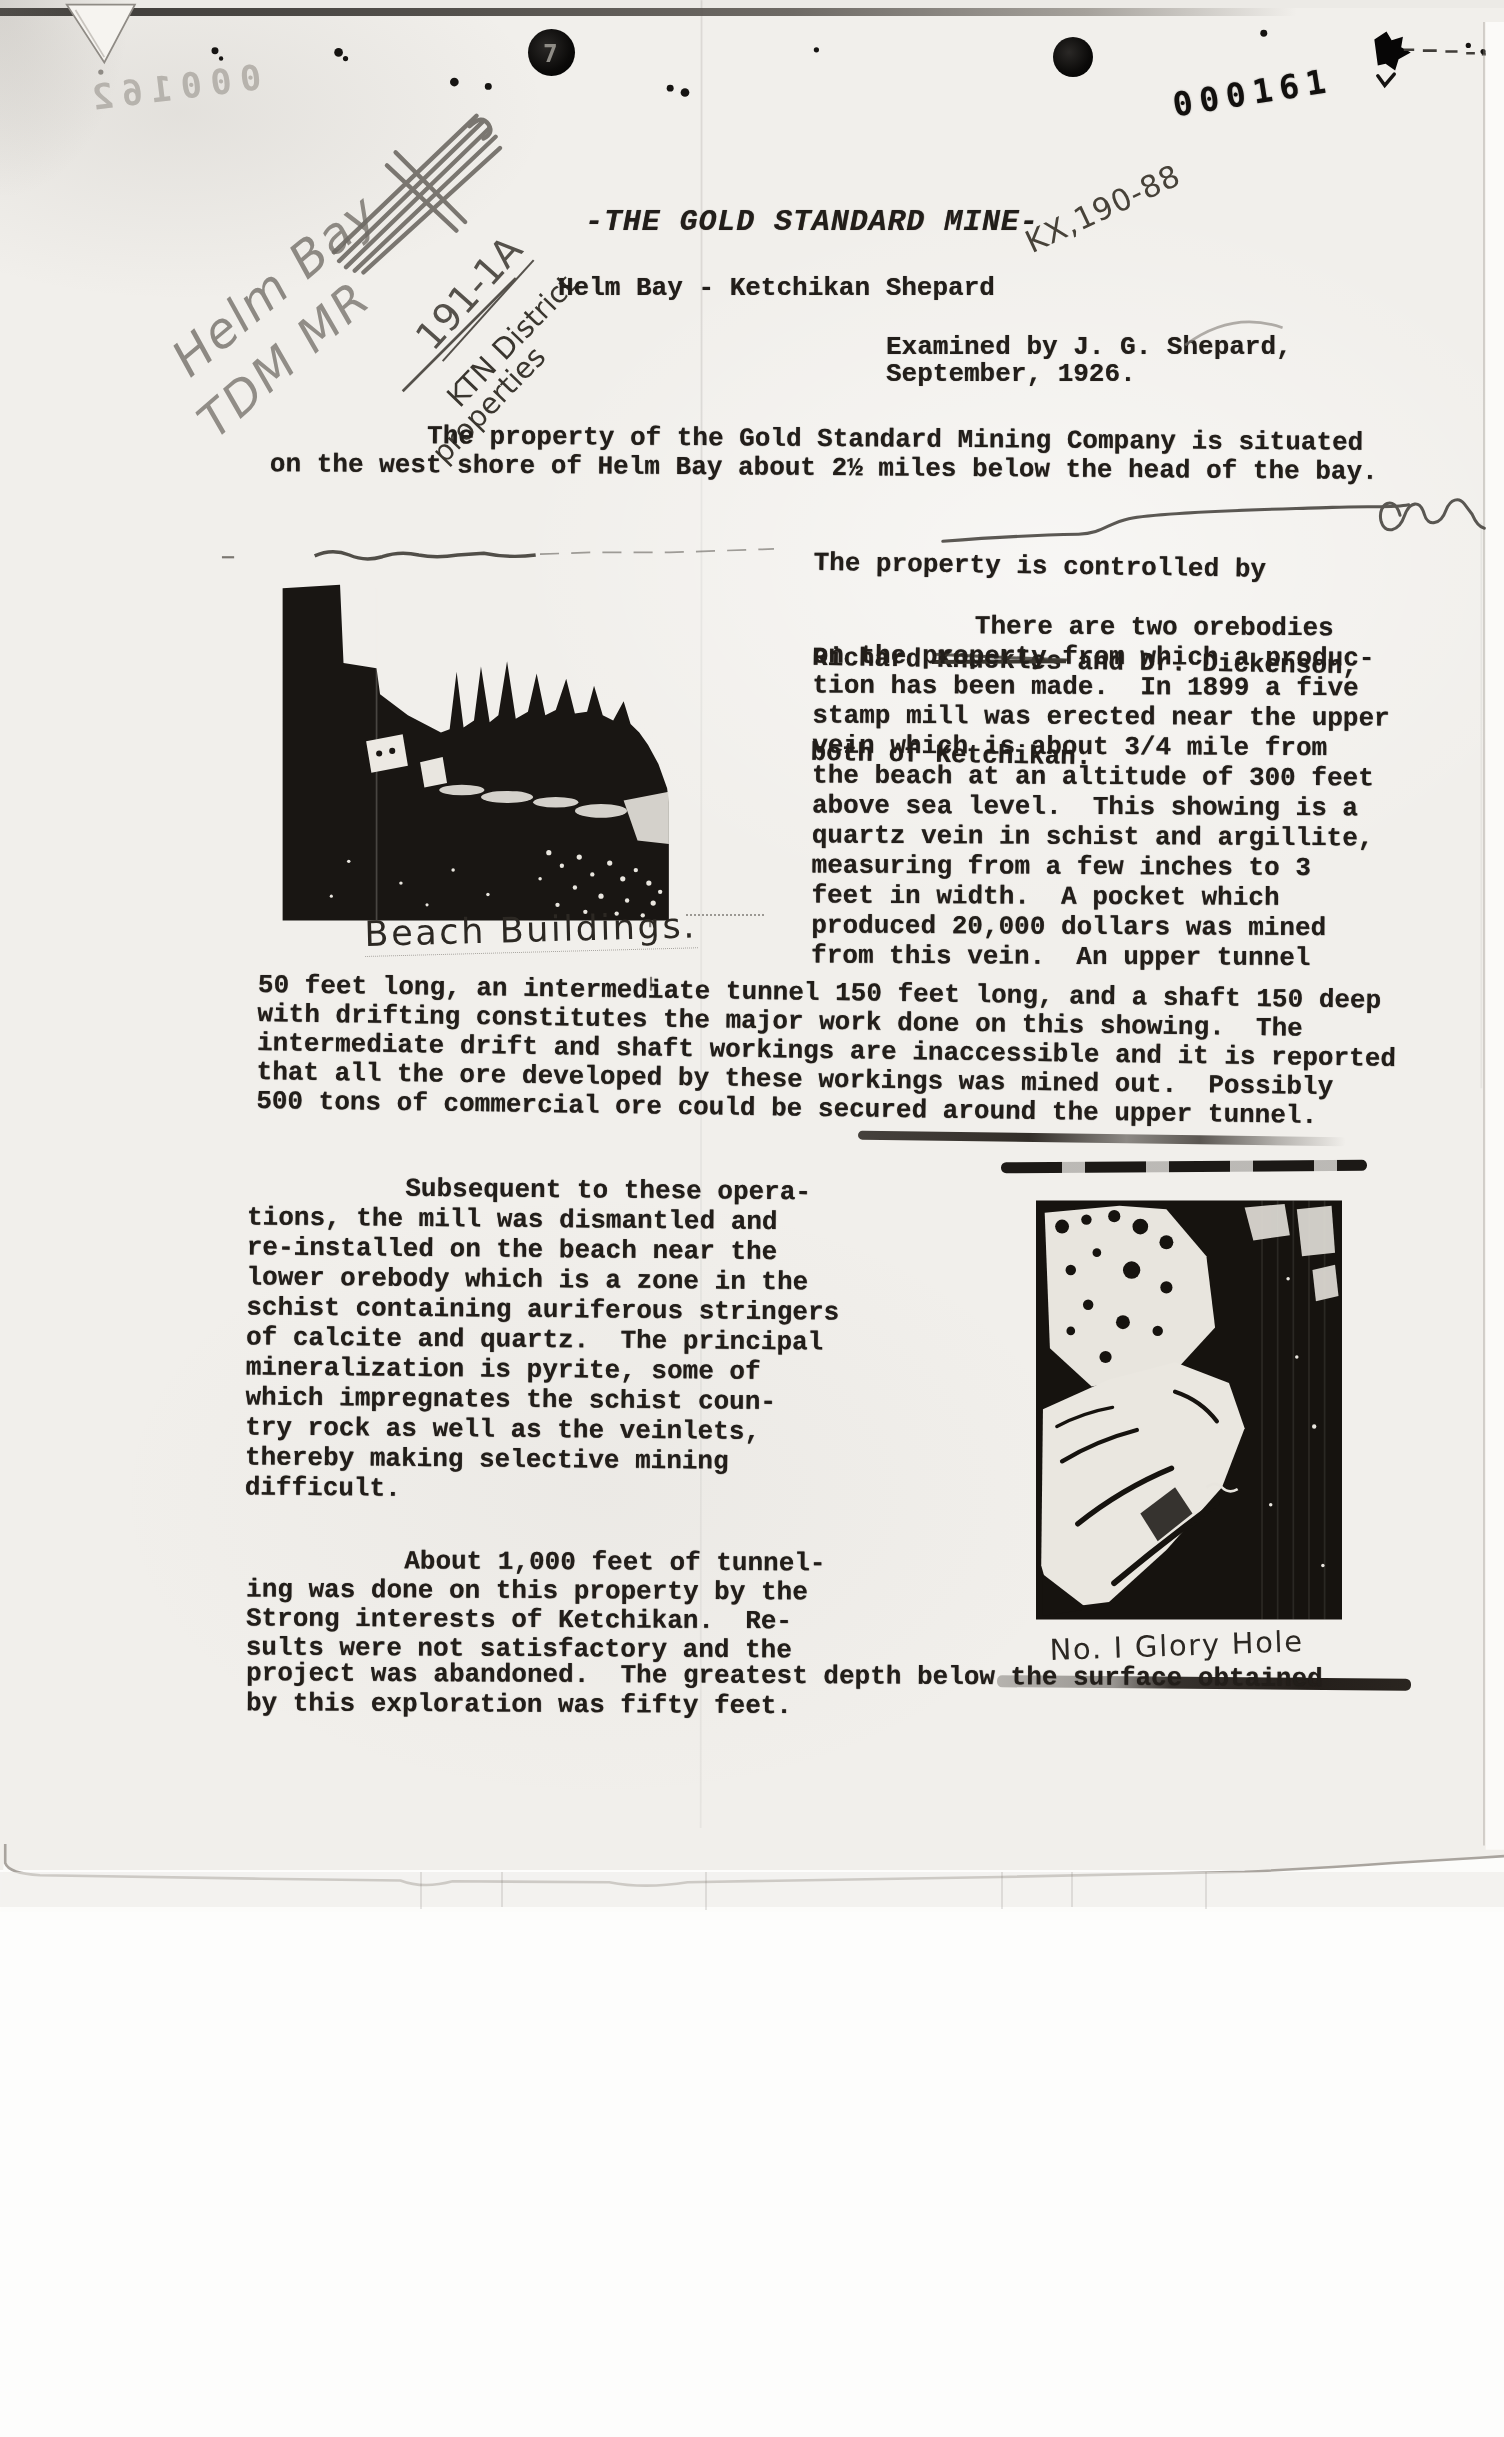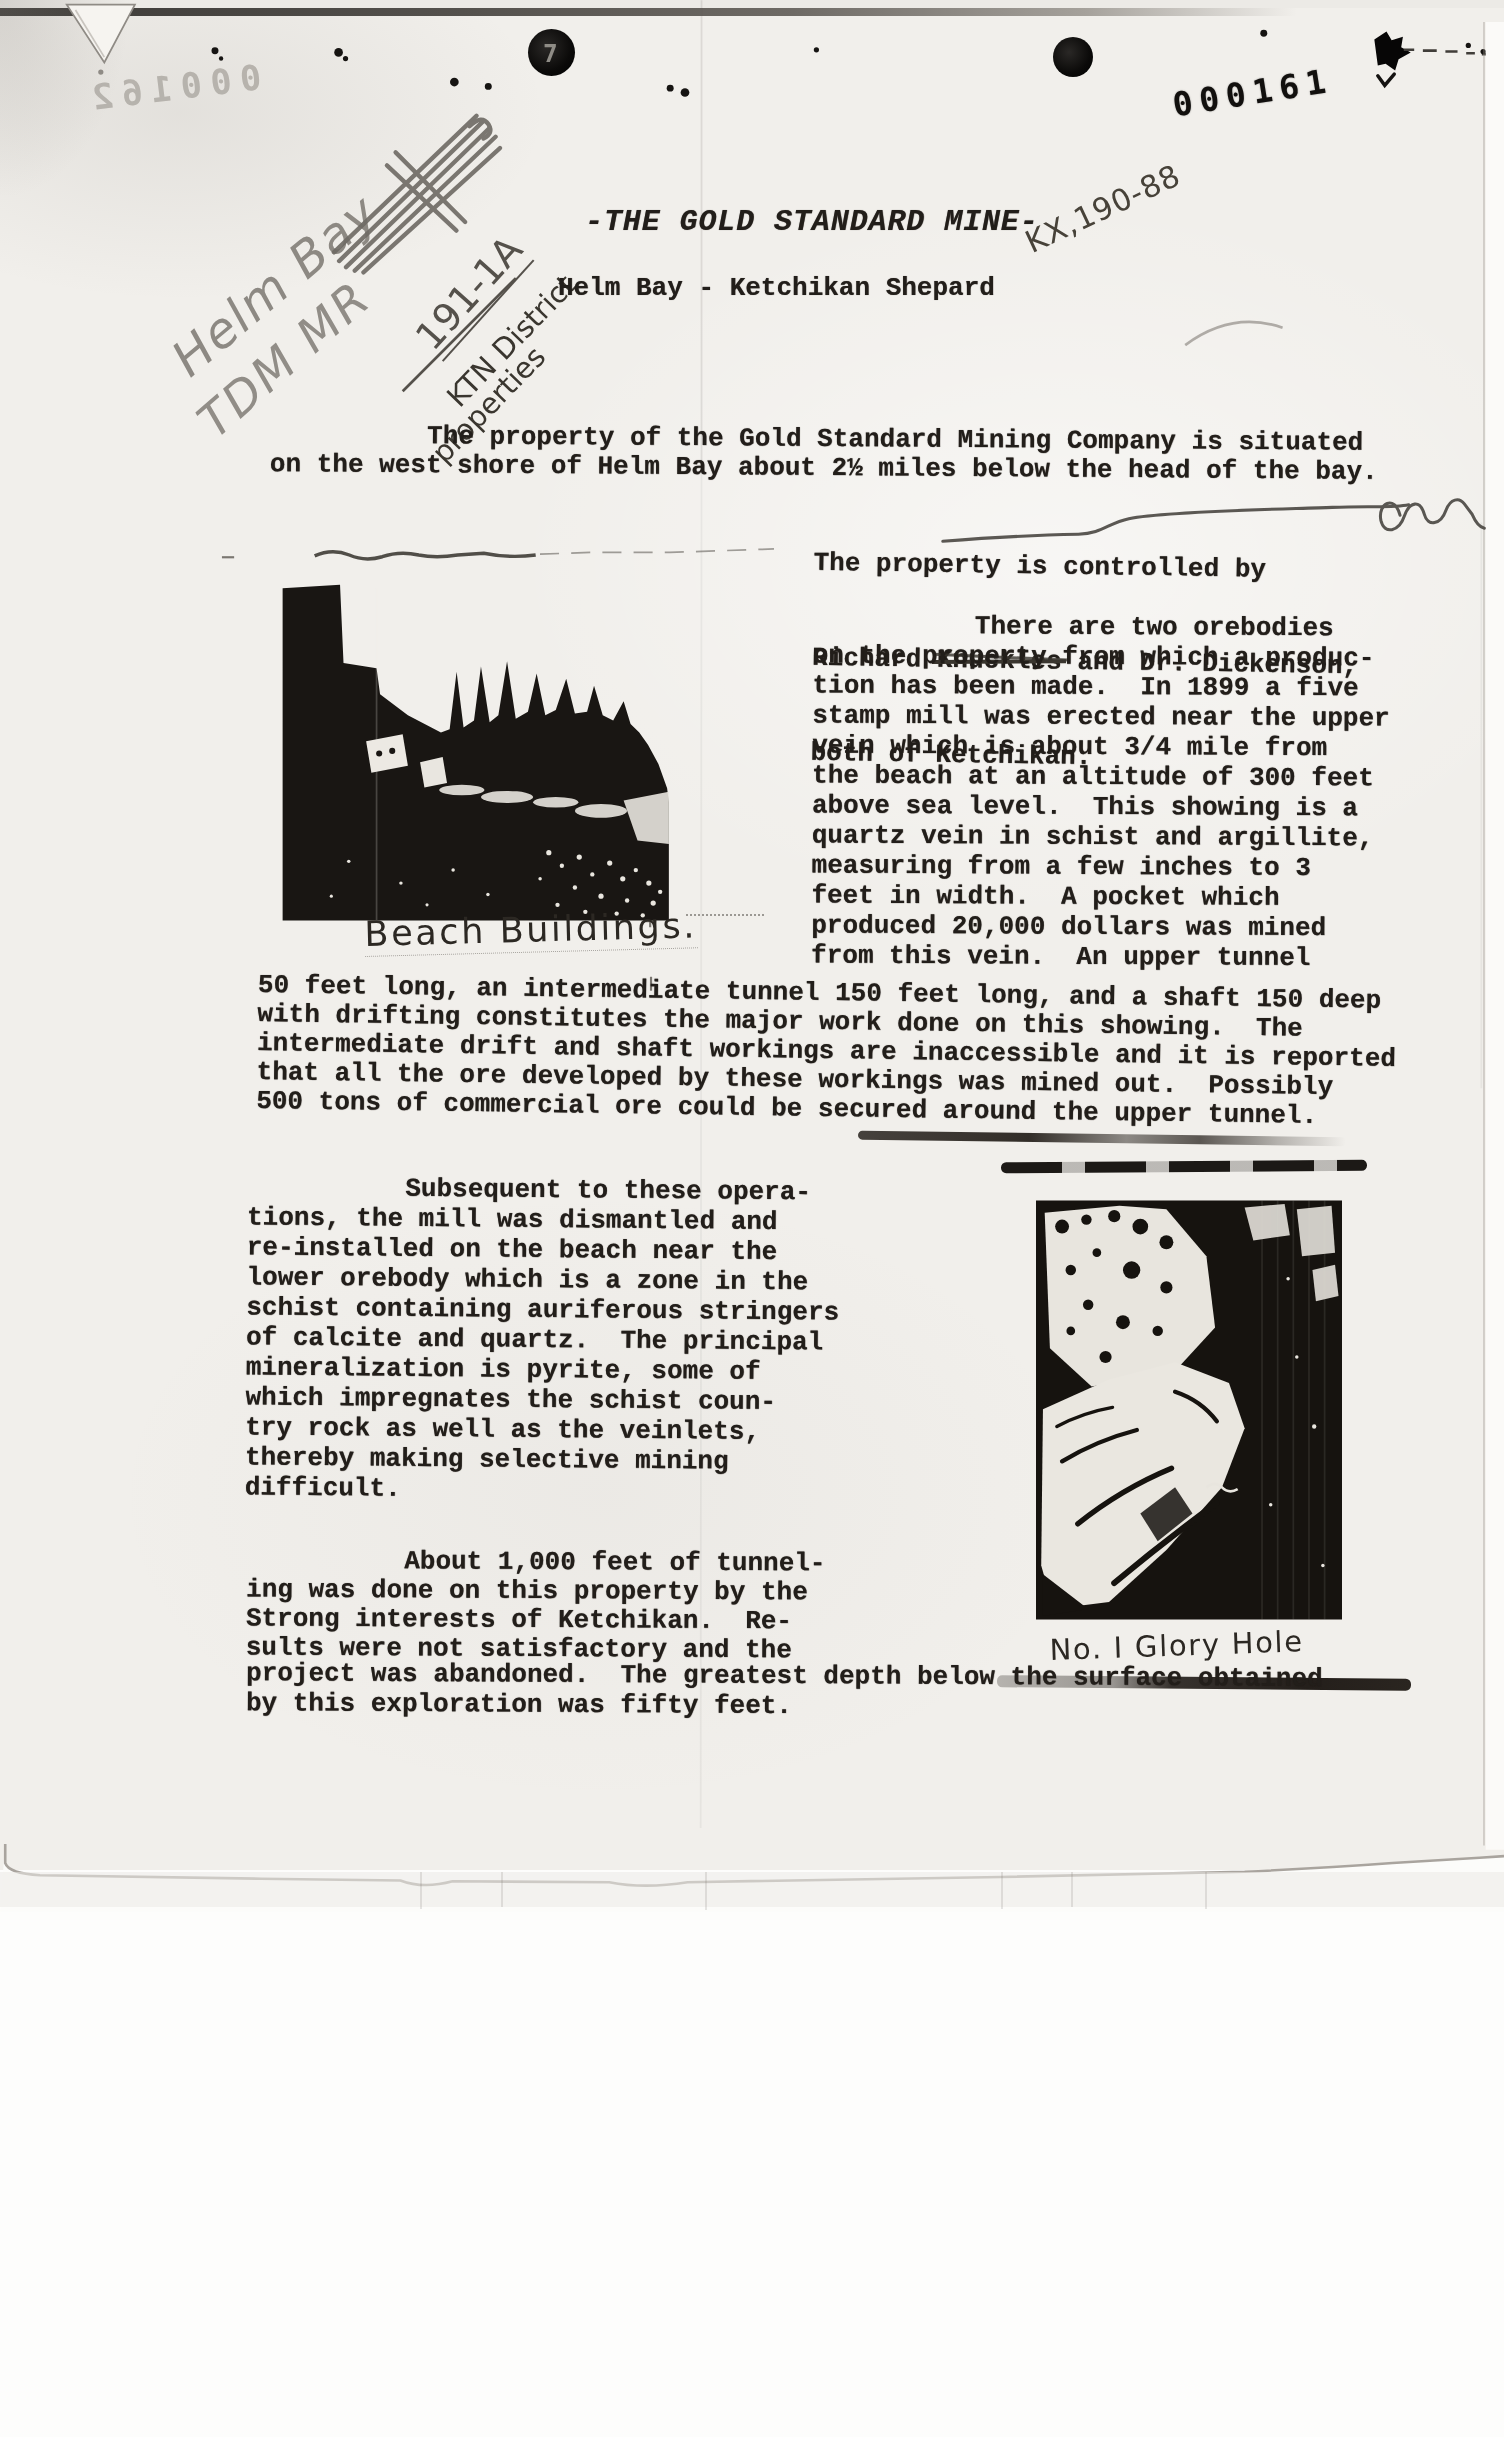--- a/index.html
+++ b/index.html
@@ -124,20 +124,21 @@
   <div class="abs handprint" style="left:407px;top:329px;font-size:38px;color:#55514b;transform:rotate(-48deg);border-bottom:2.6px solid #55514b;padding-bottom:2.6px;">191-1A</div>
   <svg class="abs" style="left:394px;top:252px;" width="174" height="148" viewBox="0 0 200 170">
     <line x1="10" y1="160" x2="140" y2="30" stroke="#55514b" stroke-width="3"></line>
   </svg>
   <div class="abs handprint" style="left:440px;top:390px;font-size:29px;color:#3a362f;transform:rotate(-46deg);">KTN District</div>
   <div class="abs handprint" style="left:425px;top:446px;font-size:29px;color:#3a362f;transform:rotate(-46deg);">properties</div>
   <div class="abs handprint" style="left:1020px;top:228px;font-size:30.5px;color:#474239;transform:rotate(-25deg);letter-spacing:0.9px;">KX,190-88</div>
 
   <div class="abs tw title" style="left:585px;top:205px;font-style:italic;">-THE GOLD STANDARD MINE-</div>
   <div class="abs tw" style="left:558px;top:273px;">Helm Bay - Ketchikan Shepard</div>
+  <div class="abs tw lh31" style="left:886px;top:334px;"><div class="tline">Examined by J. G. Shepard,</div><div class="tline">September, 1926.</div></div>
   <svg class="abs" style="left:1180px;top:305px;" width="113" height="48" viewBox="0 0 130 55">
     <path d="M6,46 Q60,6 118,26" stroke="#8a8680" stroke-width="3" fill="none" opacity=".65"></path>
   </svg>
 
   <div class="abs tw lh33 first-ind" style="left:270px;top:425px;--ind:157px;transform:rotate(.4deg);"><div class="tline">The property of the Gold Standard Mining Company is situated</div><div class="tline">on the west shore of Helm Bay about 2½ miles below the head of the bay.</div></div>
 
   <div class="abs tw lh40" style="left:812px;top:490px;transform:rotate(.9deg);">
     <div class="tline">The property is controlled by</div>
     <div class="tline"><span>Richard </span><span class="struck">Knuckles</span><span> and Dr. Dickenson,</span></div>
     <div class="tline">both of Ketchikan.</div>

